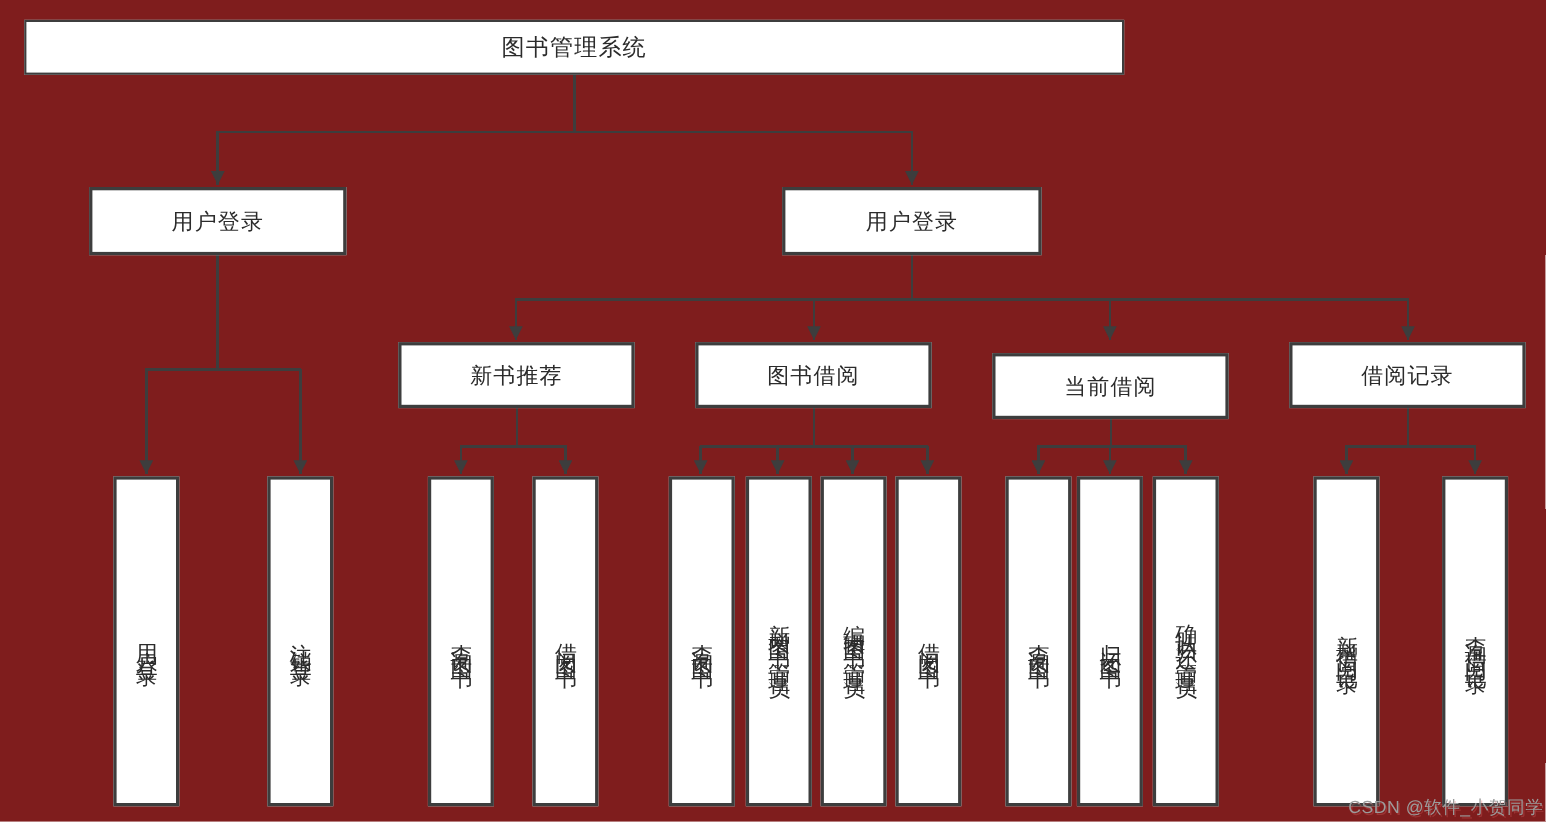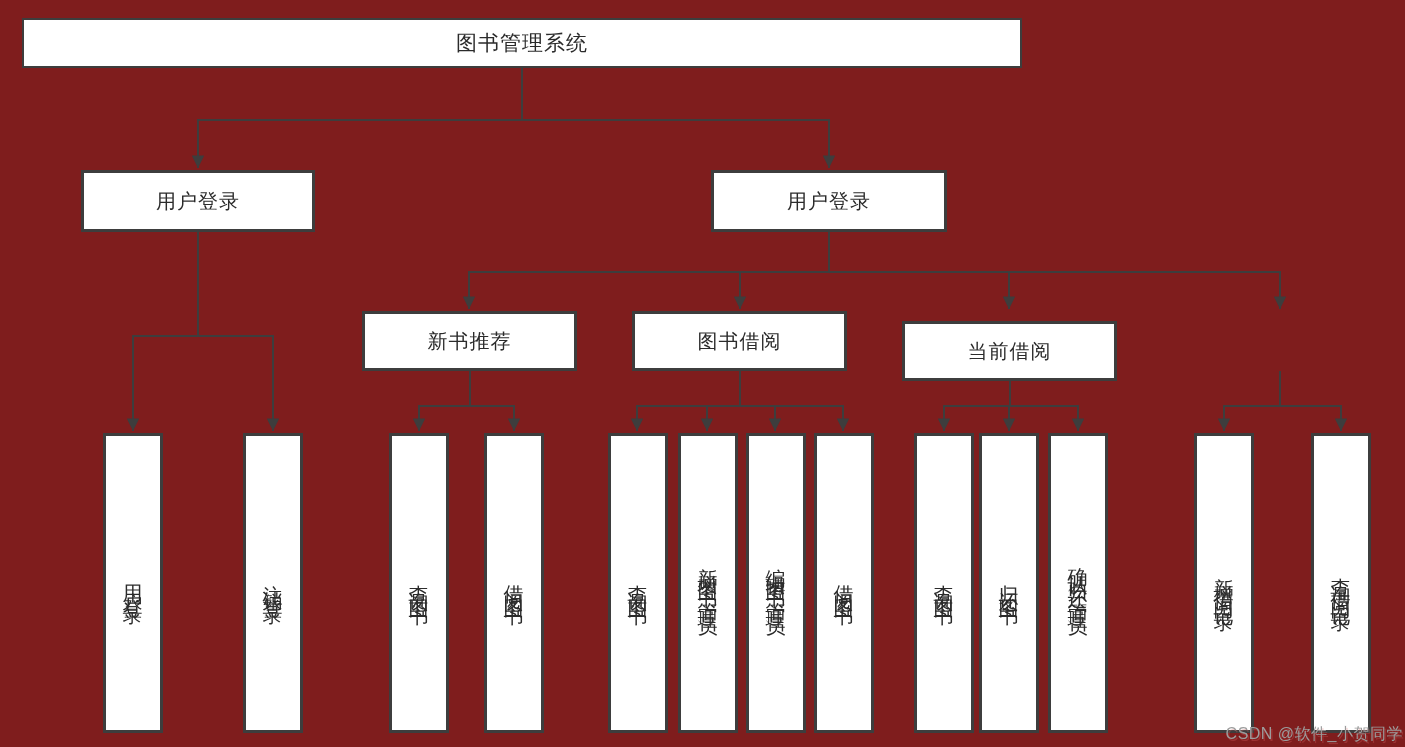--- a/index.html
+++ b/index.html
@@ -119,20 +119,21 @@
   </svg>
 
   <div class="node root" style="left:22px; top:18px; width:1000px; height:50px;">图书管理系统</div>
 
   <div class="node" style="left:81px; top:170px; width:234px; height:62px;">用户登录</div>
   <div class="node" style="left:711px; top:170px; width:236px; height:62px;">用户登录</div>
 
   <div class="node" style="left:362px; top:311px; width:215px; height:60px;">新书推荐</div>
   <div class="node" style="left:632px; top:311px; width:215px; height:60px;text-align:center;">图书借阅</div>
   <div class="node" style="left:902px; top:311px; width:215px; height:60px;margin-top:10px;">当前借阅</div>
+  <div class="node" style="left:1172px; top:311px; width:215px; height:60px;">借阅记录</div>
 
   <div class="leaf" style="left:103px; top:433px; width:60px; height:300px;">
     <span>用户登录</span>
   </div>
   <div class="leaf" style="left:243px; top:433px; width:60px; height:300px;">
     <span>注销登录</span>
   </div>
 
   <div class="leaf" style="left:389px; top:433px; width:60px; height:300px;">
     <span>查询图书</span>

